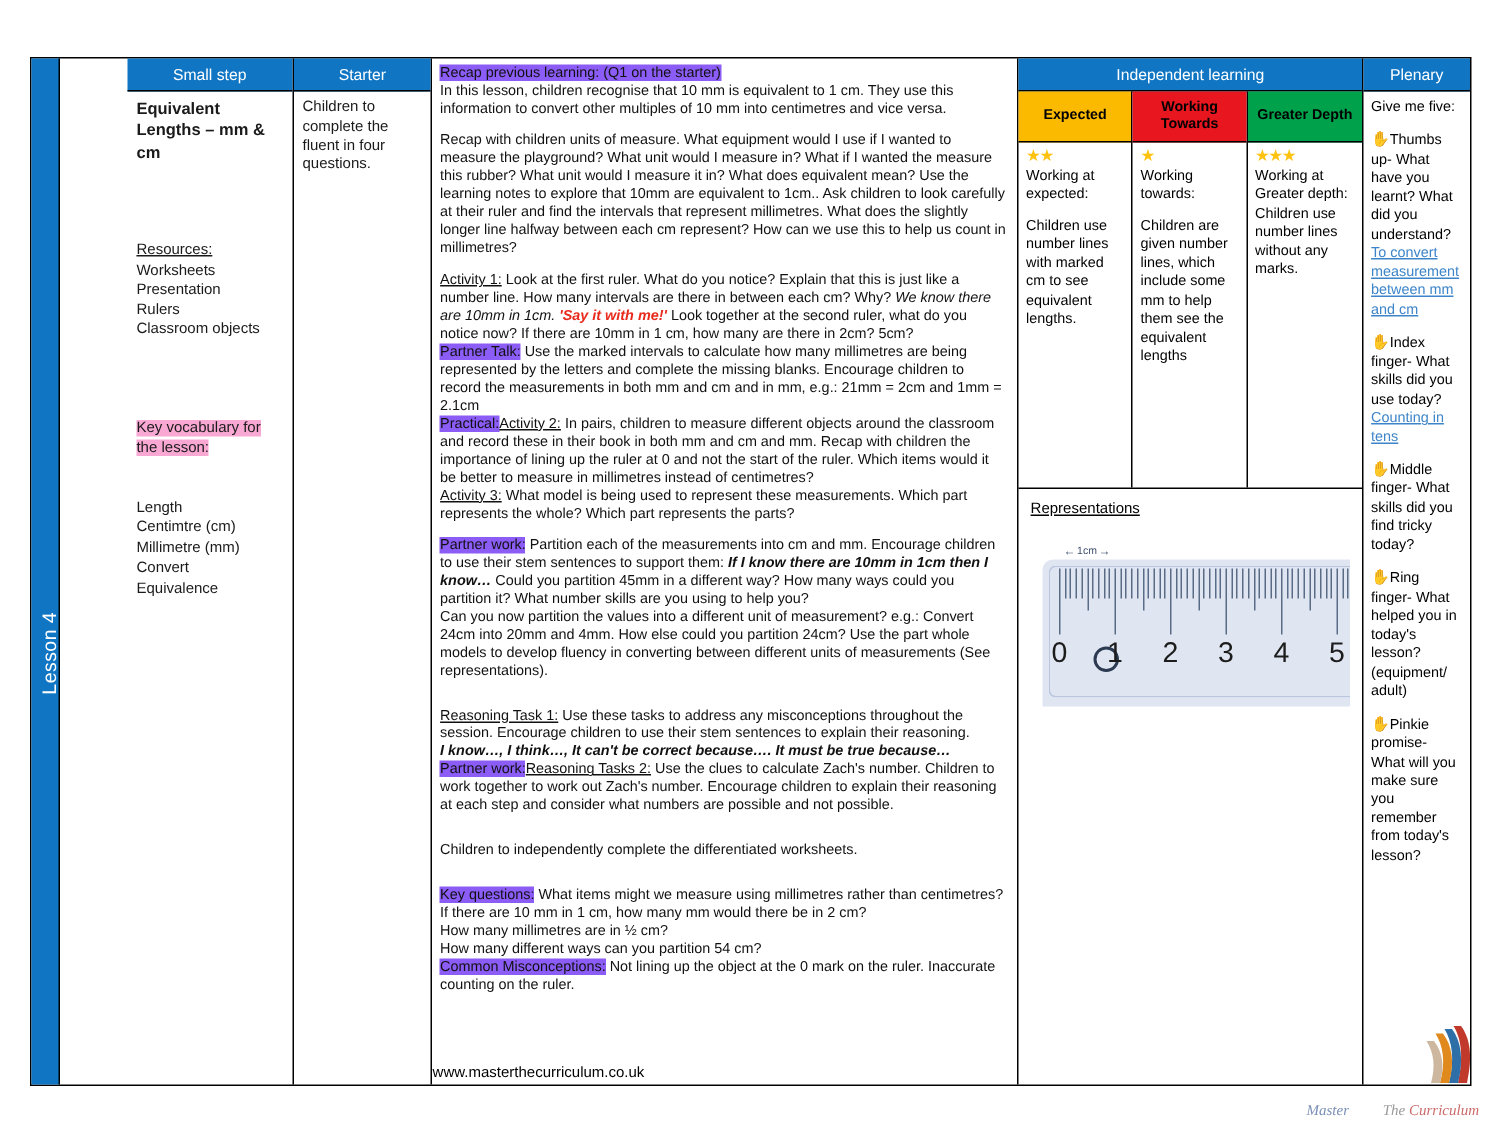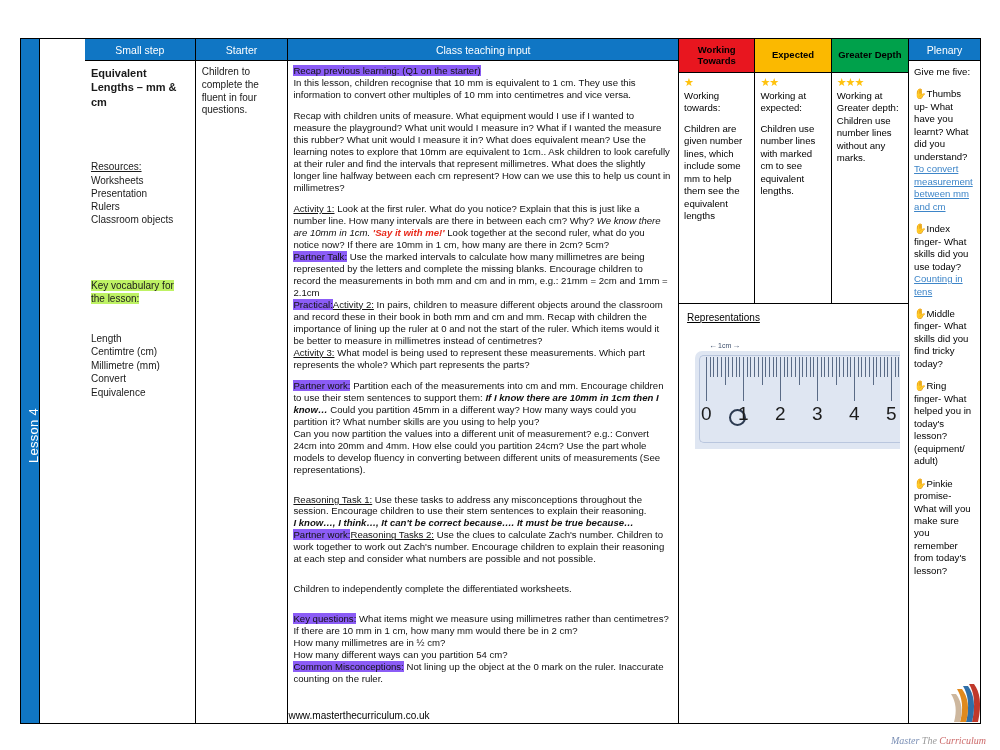--- a/index.html
+++ b/index.html
@@ -68,21 +68,21 @@
     font-size: 13px;
     text-align: center;
     letter-spacing: 0.3px;
   }
 
   
   .step-title { font-weight: bold; font-size: 11px; line-height: 1.3; margin-bottom: 52px; }
   .res-head { text-decoration: underline; }
   .res-list div { line-height: 1.32; }
   .kv-head {
-    background: #bef264; display: inline; font-size: 10px;
+    background: #f9a8d4; display: inline; font-size: 10px;
     box-decoration-break: clone; -webkit-box-decoration-break: clone;
   }
   .kv-wrap { margin-top: 54px; }
   .kv-list { margin-top: 26px; }
   .kv-list div { line-height: 1.34; }
 
   
   .cti { padding: 4px 6px 4px 5px; font-size: 9.6px; line-height: 1.25; color: #111; }
   .cti p { margin: 0 0 0 0; }
   .cti .gap { height: 9px; }
@@ -162,21 +162,21 @@
   .logo-text {
     position: absolute;
     right: 14px; bottom: 4px;
     font-size: 10px;
     font-family: "Liberation Serif", serif;
     font-style: italic;
     color: #b88aa0;
     white-space: nowrap;
   }
   .logo-text .w1 { color: #7a8fb5; }
-  .logo-text .w2 { color: #9a9a9a; }
+  .logo-text .w2 { color: #9a9a9a; margin-left: 20px; }
   .logo-text .w3 { color: #cc6a6a; }
 </style>
 </head>
 <body>
 
 <div class="page">
 
 
   <div class="grid">
 
@@ -207,21 +207,20 @@
         </div>
       </div>
     </div>
 
     <div class="col col-starter">
       <div class="chdr">Starter</div>
       <div class="cbody">Children to complete the fluent in four questions.</div>
     </div>
 
     <div class="col col-class">
-      <div class="chdr">Class teaching input</div>
       <div class="cti">
         <p><span class="hl">Recap previous learning: (Q1 on the starter)</span></p>
         <p>In this lesson, children recognise that 10 mm is equivalent to 1 cm. They use this information to convert other multiples of 10 mm into centimetres and vice versa.</p>
         <div class="gap"></div>
         <p>Recap with children units of measure. What equipment would I use if I wanted to measure the playground?  What unit would I measure in?  What if I wanted the measure this rubber?  What unit would I measure it in?  What does equivalent mean? Use the learning notes to explore that 10mm are equivalent to 1cm..  Ask children to look carefully at their ruler and find the intervals that represent millimetres.  What does the slightly longer line halfway between each cm represent?   How can we use this to help us count in millimetres?</p>
         <div class="gap"></div>
         <p><span class="u">Activity 1:</span><span>  Look at the first ruler.  What do you notice?  Explain that this is just like a number line.  How many intervals are there in between each cm? Why? </span><span class="it">We know there are 10mm in 1cm.</span><span>&nbsp;</span><span class="red-it">'Say it with me!'</span><span> Look together at the second ruler, what do you notice now? If there are 10mm in 1 cm, how many are there in 2cm? 5cm?</span></p>
         <p><span class="hl">Partner Talk:</span><span> Use the marked intervals to calculate how many millimetres are being represented by the letters and complete the missing blanks.  Encourage children to record the measurements in both mm and cm and in mm, e.g.: 21mm = 2cm and 1mm = 2.1cm</span></p>
         <p><span class="hl">Practical:</span><span class="u">Activity 2:</span><span>  In pairs, children to measure different objects around the classroom and record these in their book in both mm and cm and mm.   Recap with children the importance of lining up the ruler at 0 and not the start of the ruler.  Which items would it be better to measure in millimetres instead of centimetres?</span></p>
         <p><span class="u">Activity 3:</span><span> What model is being used to represent these measurements.  Which part represents the whole?  Which part represents the parts?</span></p>
@@ -241,40 +240,41 @@
         <p><span class="hl">Key questions:</span><span> What items might we measure using millimetres rather than centimetres?</span></p>
         <p>If there are 10 mm in 1 cm, how many mm would there be in 2 cm?</p>
         <p>How many millimetres are in ½ cm?</p>
         <p>How many different ways can you partition 54 cm?</p>
         <p><span class="hl">Common Misconceptions:</span><span> Not lining up the object at the 0 mark on the ruler.  Inaccurate counting on the ruler.</span></p>
       </div>
       <div class="url">www.masterthecurriculum.co.uk</div>
     </div>
 
     <div class="col col-indep">
+      <div class="chdr">Independent learning</div>
       <div class="indep-inner">
         <div class="indep-top">
+
+          <div class="il-col">
+            <div class="il-hdr" style="background:#fbb900">Expected</div>
+            <div class="il-body">
+              <div class="stars">★★</div>
+              <div>Working at expected:</div>
+              <div class="il-gap"></div>
+              <div>Children  use number lines with marked cm to see equivalent lengths.</div>
+            </div>
+          </div>
 
           <div class="il-col">
             <div class="il-hdr" style="background:#e8161f">Working Towards</div>
             <div class="il-body">
               <div class="stars">★</div>
               <div>Working towards:</div>
               <div class="il-gap"></div>
               <div>Children are given number lines, which include some mm to help them see the equivalent lengths</div>
-            </div>
-          </div>
-
-          <div class="il-col">
-            <div class="il-hdr" style="background:#fbb900">Expected</div>
-            <div class="il-body">
-              <div class="stars">★★</div>
-              <div>Working at expected:</div>
-              <div class="il-gap"></div>
-              <div>Children  use number lines with marked cm to see equivalent lengths.</div>
             </div>
           </div>
 
           <div class="il-col">
             <div class="il-hdr" style="background:#00a14b">Greater Depth</div>
             <div class="il-body">
               <div class="stars">★★★</div>
               <div>Working at Greater depth:</div>
               <div>Children use number lines without any marks.</div>
             </div>

